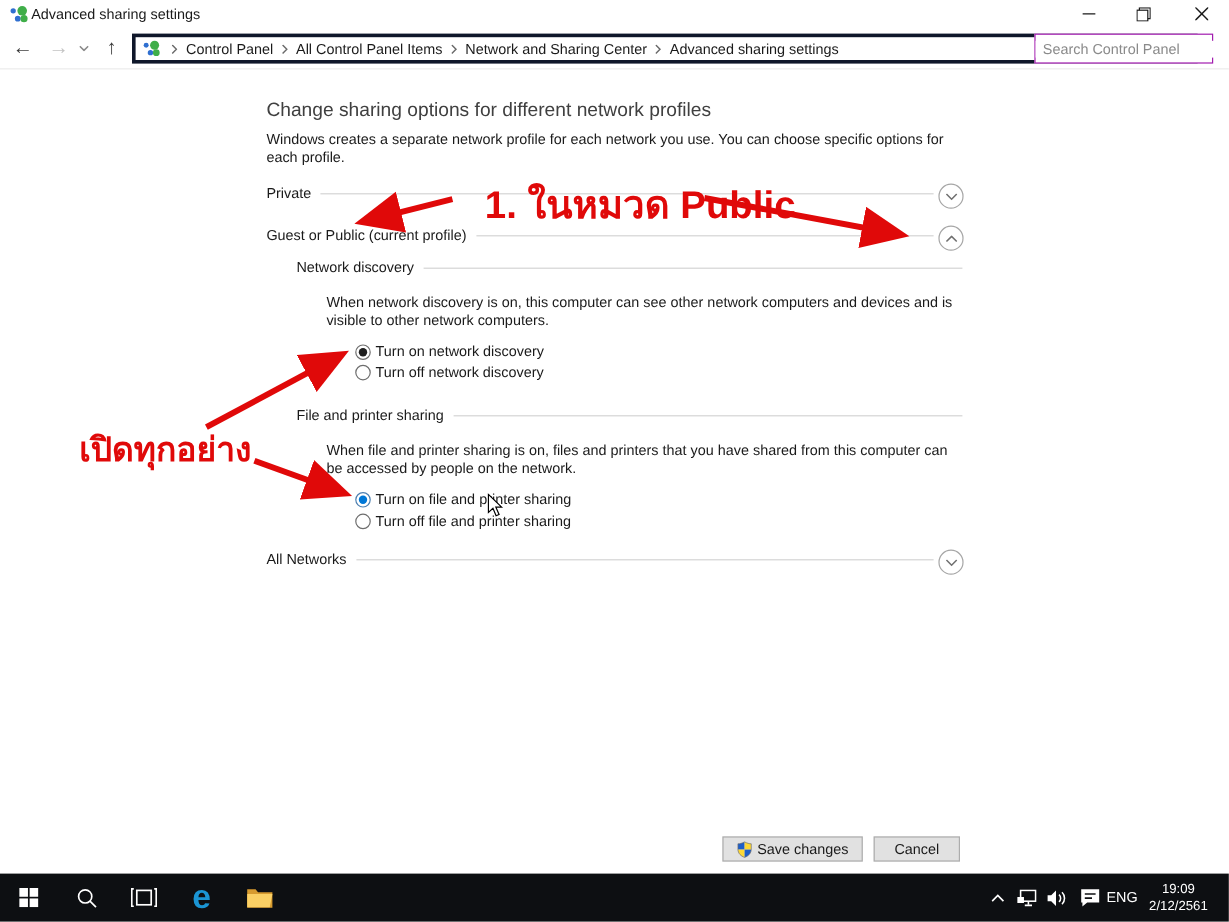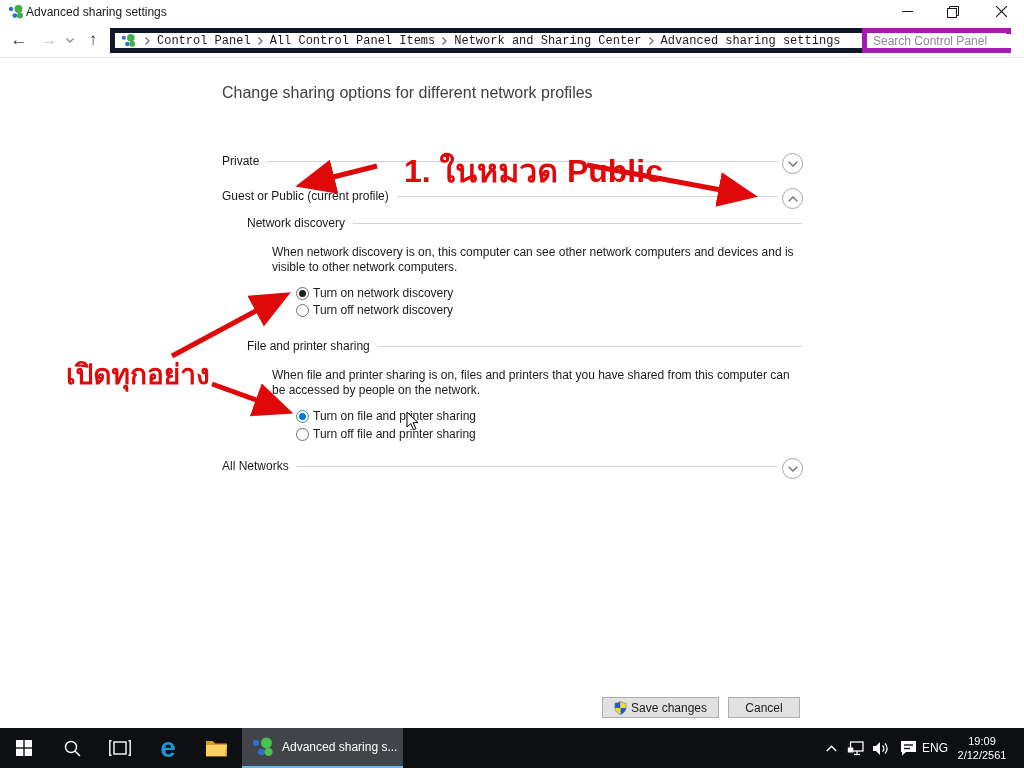--- a/index.html
+++ b/index.html
@@ -7,27 +7,27 @@
   .abs { position:absolute; }
 
   
   #titlebar { position:absolute; left:0; top:0; width:1024px; height:23px; background:#fff; }
   #title-text { position:absolute; left:26px; top:5px; font-size:12px; color:#1a1a1a; }
   .caption-btn { position:absolute; top:0; width:34px; height:23px; display:flex; align-items:center; justify-content:center; color:#1a1a1a; }
 
   
   #navbar { position:absolute; left:0; top:23px; width:1024px; height:35px; background:#fff; border-bottom:1px solid #e6e6e6; }
   .nav-arrow { position:absolute; top:3px; width:26px; height:28px; display:flex; align-items:center; justify-content:center; font-size:17px; }
-  #addressbar { position:absolute; left:110px; top:5px; width:888px; height:25px; border:5px solid #0f172a; background:#fff; display:flex; align-items:center;font-family:Liberation Mono, monospace; }
+  #addressbar { position:absolute; left:110px; top:5px; width:888px; height:25px; border:3px solid #0f172a; background:#fff; display:flex; align-items:center; }
   #breadcrumb { display:flex; align-items:center; font-size:12px; color:#1a1a1a; flex:1; overflow:hidden; }
   .crumb { padding:0 2px; white-space:nowrap; }
   .crumb-sep { margin:0 5px; display:flex; align-items:center; }
   #addr-dropdown { width:24px; display:flex; justify-content:center; }
   #addr-refresh { width:24px; height:23px; border-left:1px solid #e0e0e0; display:flex; align-items:center; justify-content:center; }
-  #searchbox { position:absolute; left:862px; top:5px; width:149px; height:25px; border:5px solid #a21caf; background:#fff; display:flex; align-items:center; }
+  #searchbox { position:absolute; left:862px; top:5px; width:149px; height:25px; border:1px solid #a21caf; background:#fff; display:flex; align-items:center; }
   #searchbox input { border:none; outline:none; flex:1; font-size:12px; padding:0 6px; font-family:inherit; color:#1a1a1a; }
   #searchbox input::placeholder { color:#8a8a8a; }
 
   
   #content { position:absolute; left:0; top:58px; width:1024px; height:670px; background:#fff; font-size:12px; color:#1a1a1a; }
   #page-heading { position:absolute; left:222px; top:26px; font-size:16px; font-weight:400; color:#404040; }
   #page-intro { position:absolute; left:222px; top:51px; width:565px; line-height:15px; }
 
   .section-row { position:absolute; left:222px; width:556px; display:flex; align-items:center; }
   .section-row .rule { flex:1; border-top:1px solid #d4d4d4; margin-left:8px; }
@@ -147,20 +147,21 @@
   </div>
 
   <div id="searchbox">
     <input type="text" placeholder="Search Control Panel" style="">
 
   </div>
 </div>
 
 <div id="content">
   <div id="page-heading">Change sharing options for different network profiles</div>
+  <div id="page-intro">Windows creates a separate network profile for each network you use. You can choose specific options for each profile.</div>
 
   <div class="section-row" style="top:96px">
     <span>Private</span>
     <span class="rule"></span>
   </div>
   <span class="chev-circle" style="top:95px">
     <svg width="10" height="6" viewBox="0 0 10 6" fill="none" stroke="#707070" stroke-width="1.3">
         <polyline points="0.7,0.7 5,5 9.3,0.7"></polyline>
       </svg>
   </span>
@@ -280,31 +281,20 @@
     </svg>
   </span>
   <span class="tb-btn" style="left:144px;color:#1b95d4;font-size:28px;font-weight:bold">e</span>
   <span class="tb-btn" style="left:192px">
     <svg width="23" height="18" viewBox="0 0 23 18">
       <path d="M1,2 h7 l2,2.5 h12 v13 h-21 z" fill="#d79b2f"></path>
       <rect x="7" y="9" width="9" height="6" fill="#2e9be6"></rect>
       <path d="M1,6 h21 l-2.2,11 h-18.8 z" fill="#fbd064"></path>
     </svg>
   </span>
-  <div id="tb-app">
-    <span style="display:flex">
-      <svg width="22" height="22" viewBox="0 0 16 16">
-        <circle cx="3" cy="5" r="2.2" fill="#2f6fd0"></circle>
-        <circle cx="10.5" cy="5" r="4" fill="#47c24e"></circle>
-        <circle cx="6.8" cy="11.6" r="2.4" fill="#2f6fd0"></circle>
-        <circle cx="12" cy="11.6" r="3" fill="#47c24e"></circle>
-      </svg>
-    </span>
-    <span id="tb-app-label">Advanced sharing s...</span>
-  </div>
 
   <span class="tray-btn" style="left:818px;width:26px">
     <svg width="11" height="7" viewBox="0 0 11 7" fill="none" stroke="#fff" stroke-width="1.4">
         <polyline points="0.8,6 5.5,1.2 10.2,6"></polyline>
       </svg>
   </span>
   <span class="tray-btn" style="left:842px;width:26px">
     <svg width="17" height="15" viewBox="0 0 17 15" fill="none" stroke="#fff" stroke-width="1.3">
       <rect x="3.5" y="1" width="12.5" height="9"></rect>
       <line x1="7" y1="13.5" x2="13" y2="13.5"></line>

